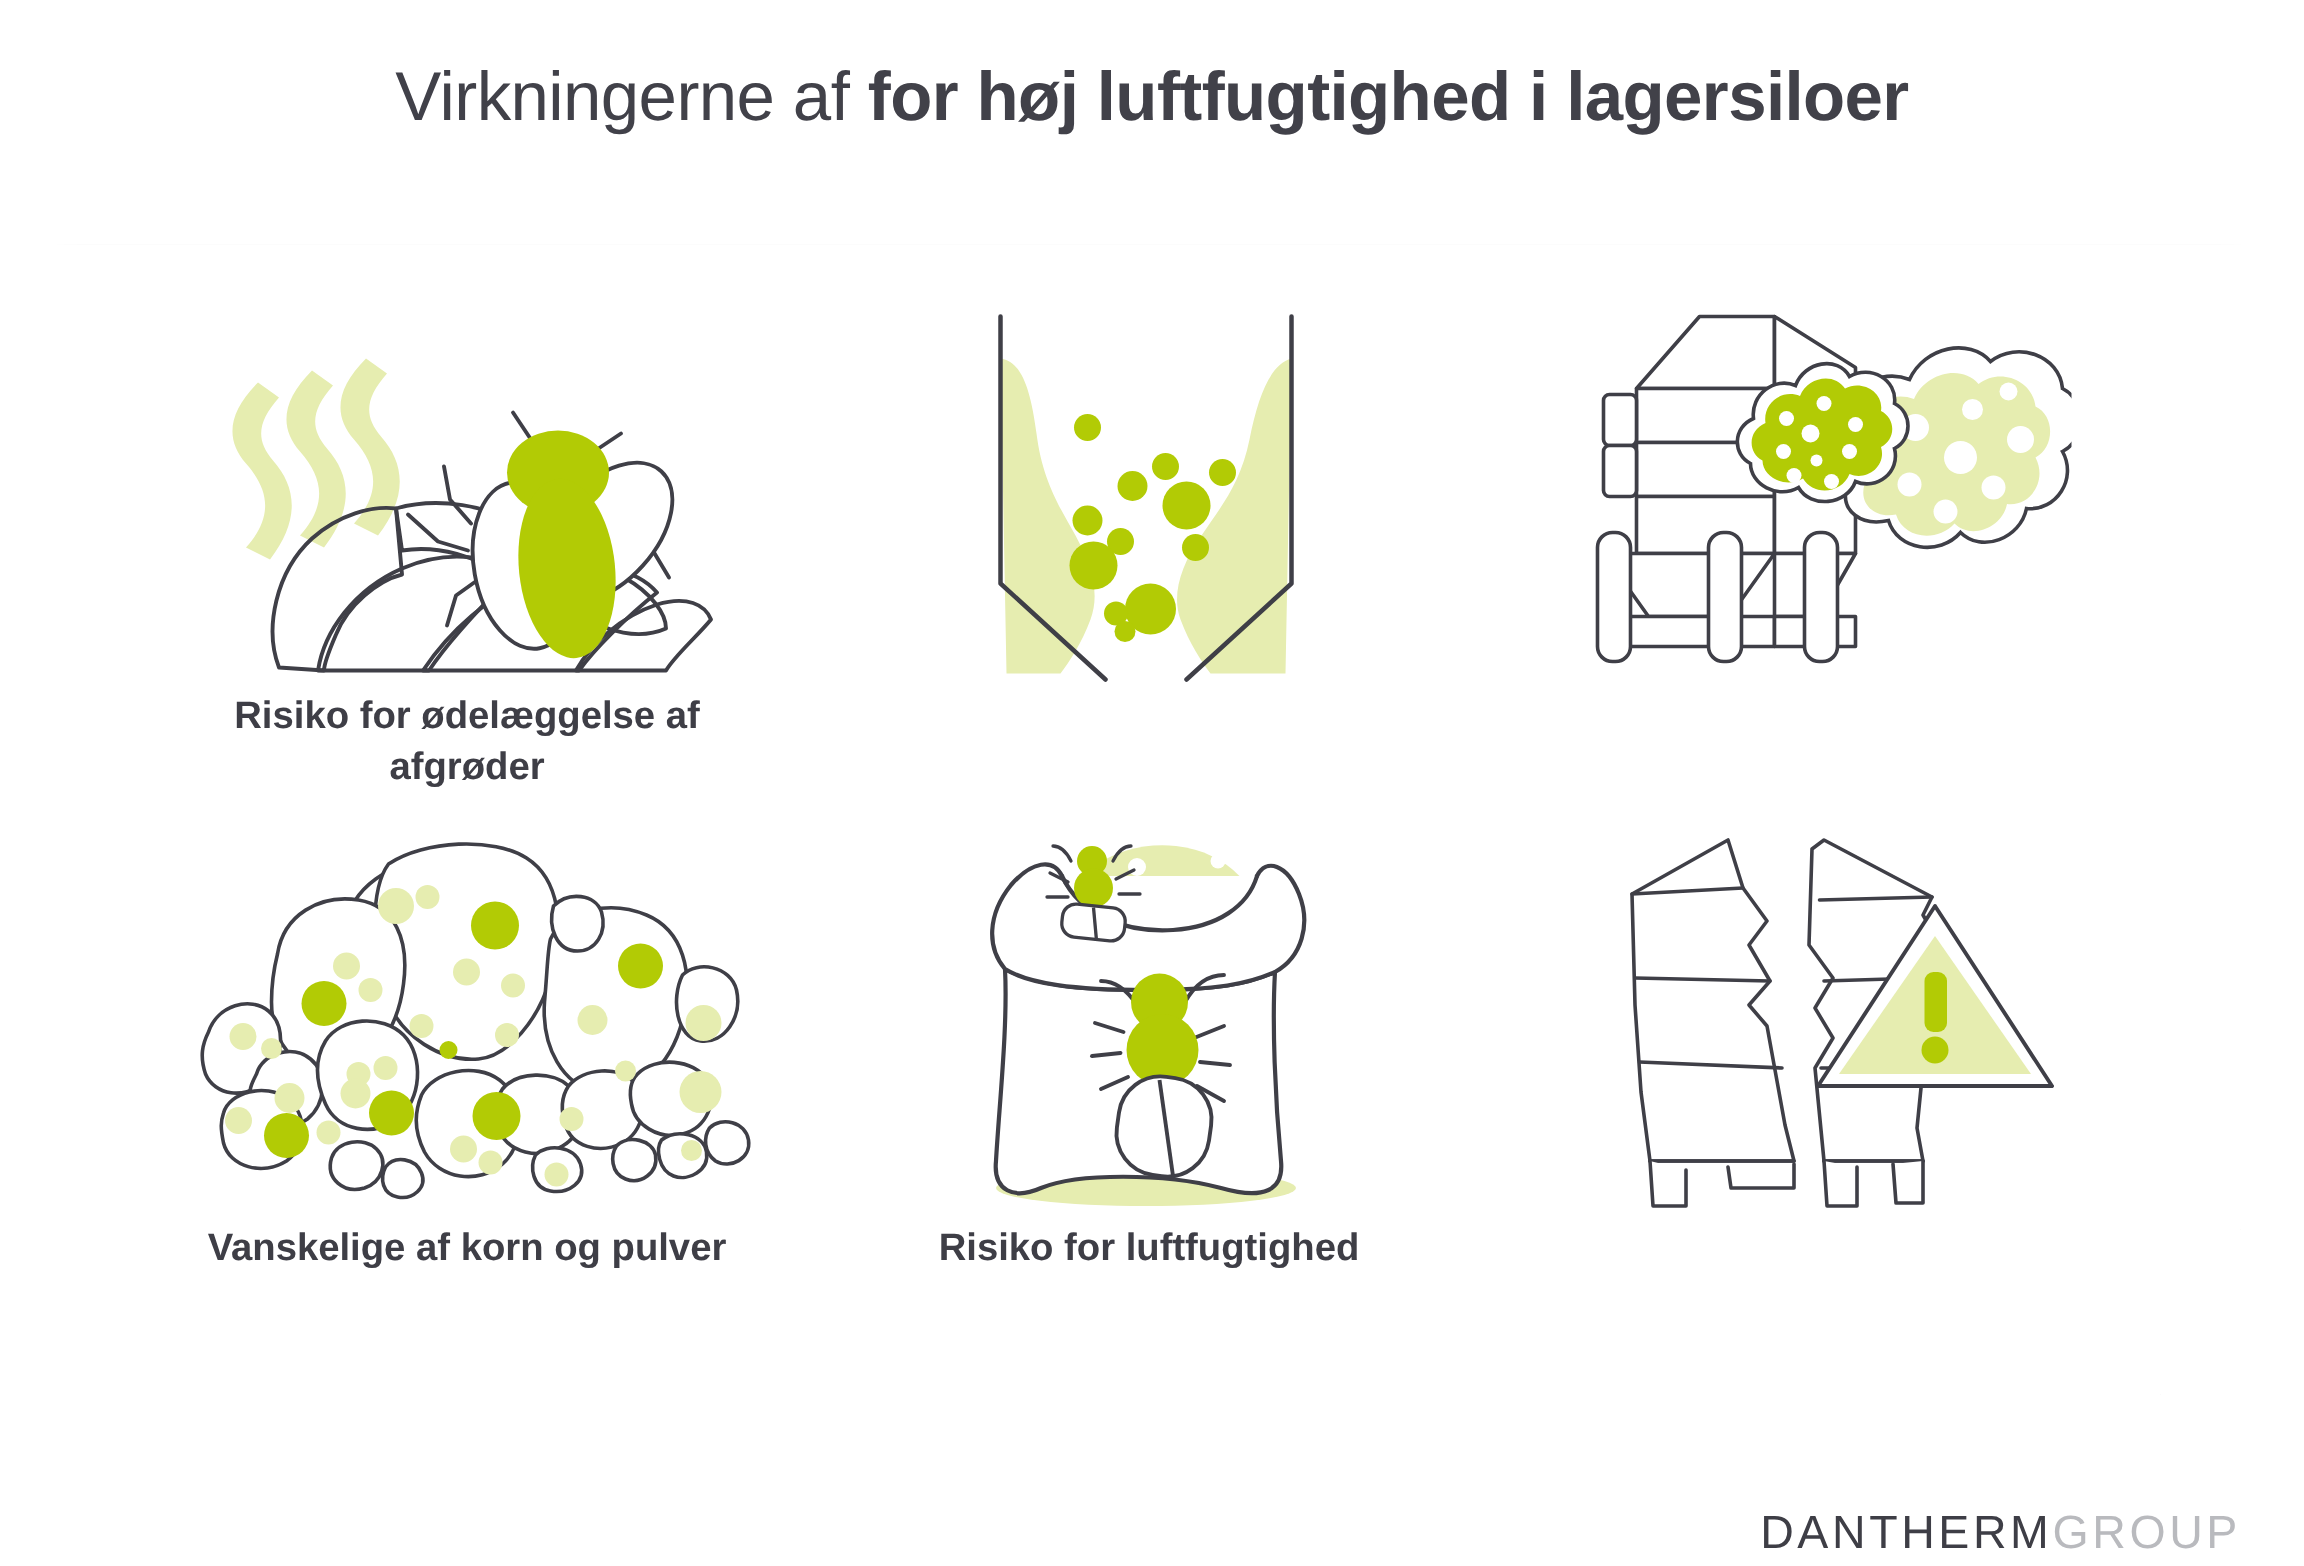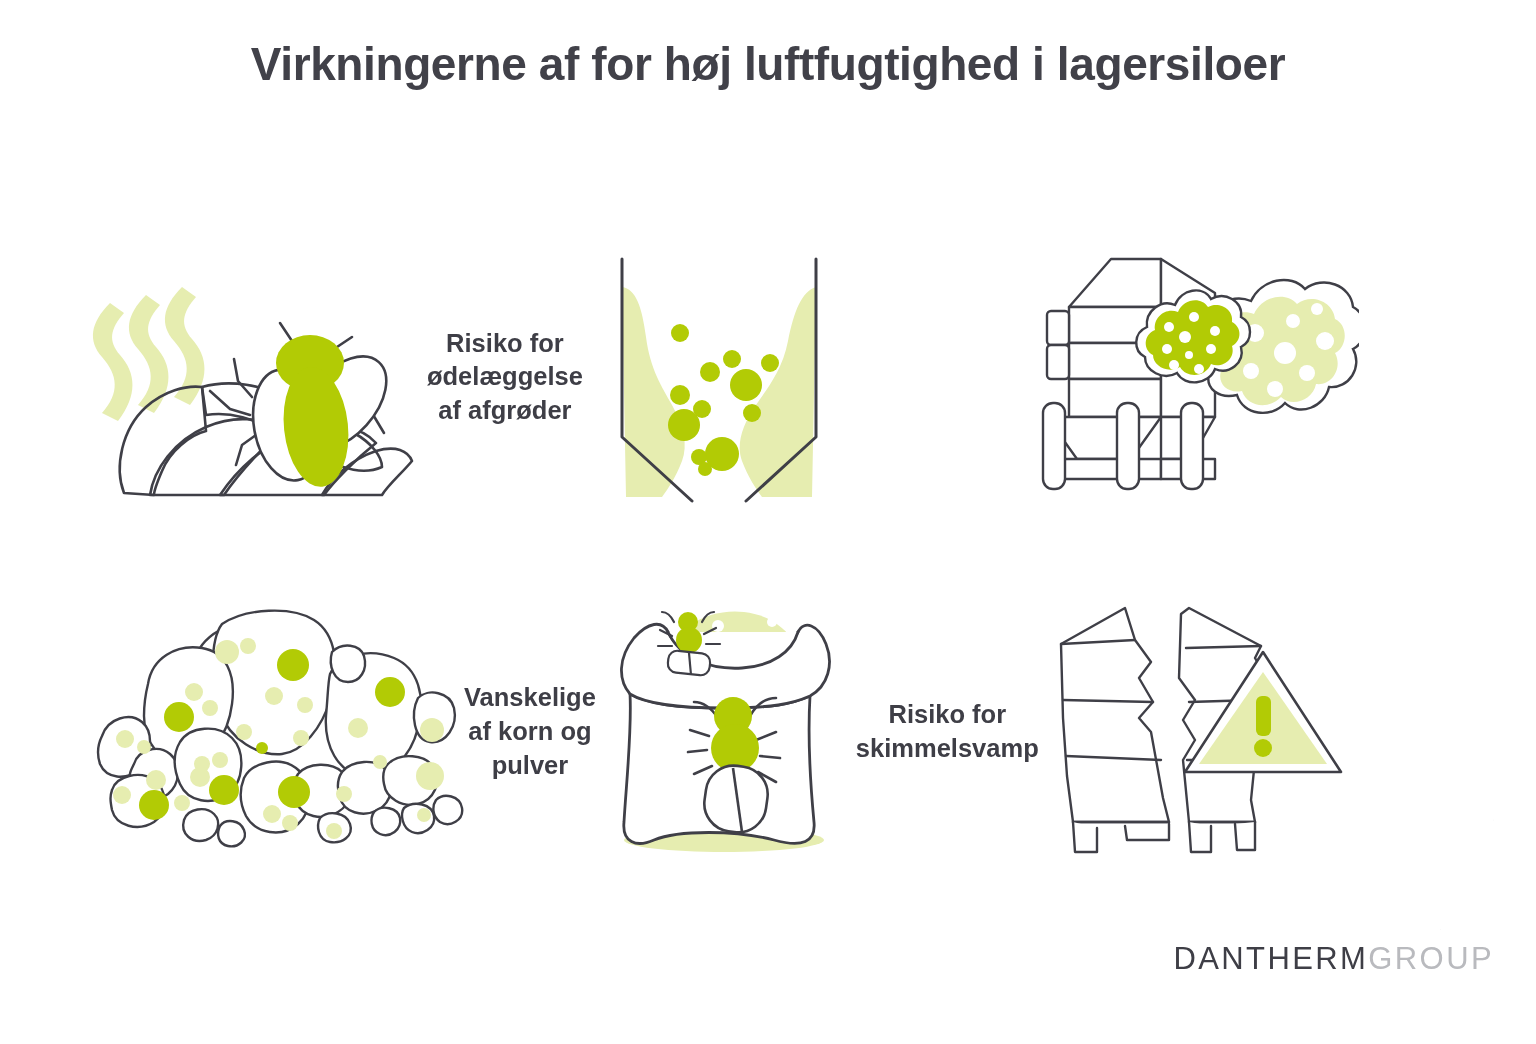--- a/index.html
+++ b/index.html
@@ -21,21 +21,21 @@
     top: 38px;
     left: 0;
     width: 1536px;
     text-align: center;
     font-size: 46px;
     line-height: 1.15;
     letter-spacing: -0.4px;
     color: #414149;
     white-space: nowrap;
   }
-  .title .light { font-weight: 700; }
+  .title .light { font-weight: 400; }
   .title .bold  { font-weight: 700; }
 
   
   .card-shadow {
     position: absolute;
     left: 38px;
     top: 163px;
     width: 1456px;
     height: 767px;
     background: #ffffff;
@@ -62,21 +62,21 @@
     width: 1456px;
     height: 767px;
     display: grid;
     grid-template-columns: repeat(3, 1fr);
     grid-template-rows: repeat(2, 1fr);
     box-sizing: border-box;
     padding: 34px 46px 24px 46px;
   }
   .item {
     display: flex;
-    flex-direction: row;
+    flex-direction: column;
     align-items: center;
     justify-content: flex-start;
   }
   .icon-wrap {
     height: 258px;
     display: flex;
     align-items: center;
     justify-content: center;
   }
   .icon-wrap svg { display: block; }
@@ -87,21 +87,21 @@
     color: #3e3e46;
     text-align: center;
     line-height: 1.32;
     max-width: 360px;
   }
 
   
   .logo {
     position: absolute;
     right: 42px;
-    top: 941px;
+    top: 1004px;
     font-size: 31px;
     letter-spacing: 2.4px;
     font-weight: 400;
   }
   .logo .dark  { color: #3e3e46; }
   .logo .light { color: #b9babe; }
 </style>
 </head>
 <body>
 
@@ -390,21 +390,21 @@
         <g stroke="none" fill="#b2cb05">
           <circle cx="137" cy="116" r="19"></circle>
           <circle cx="139" cy="148" r="24"></circle>
         </g>
         <g fill="#ffffff" stroke="#3f3f47" stroke-width="2.6" stroke-linejoin="round">
           <rect x="109" y="166" width="62" height="66" rx="28" transform="rotate(8 140 199)"></rect>
           <path d="M137 168 L 146 232"></path>
         </g>
       </svg>
     </div>
-    <div class="caption">Risiko for skimmelsvamp</div>
+    <div class="caption">Risiko for luftfugtighed</div>
   </div>
 
   <div class="item">
     <div class="icon-wrap">
       <svg width="310" height="258" viewBox="0 0 310 258">
         <g fill="#ffffff" stroke="#3f3f47" stroke-width="2.4" stroke-linejoin="round" stroke-linecap="round">
 
           <path d="M22 44 L 86 8 L 96 40 L 112 62 L 100 78 L 114 102
                    L 100 118 L 112 132 L 124 198 L 130 222 L 34 222
                    L 28 176 L 24 118 Z"></path>

